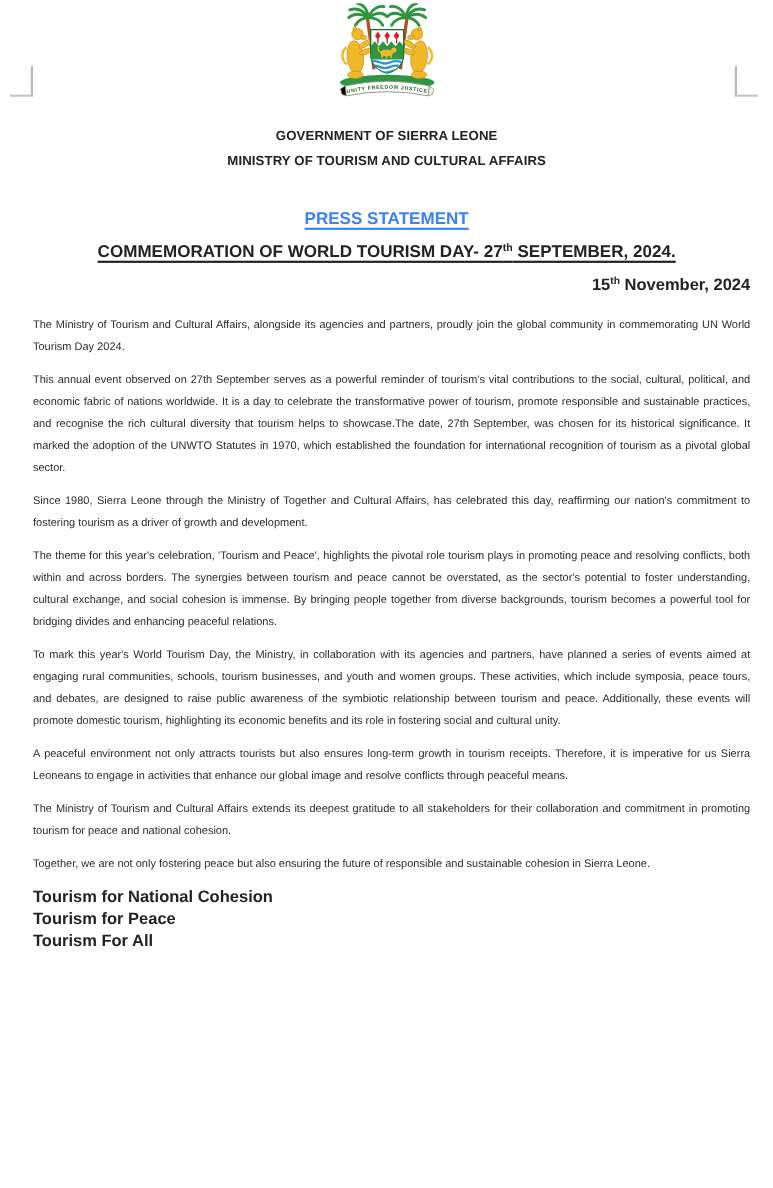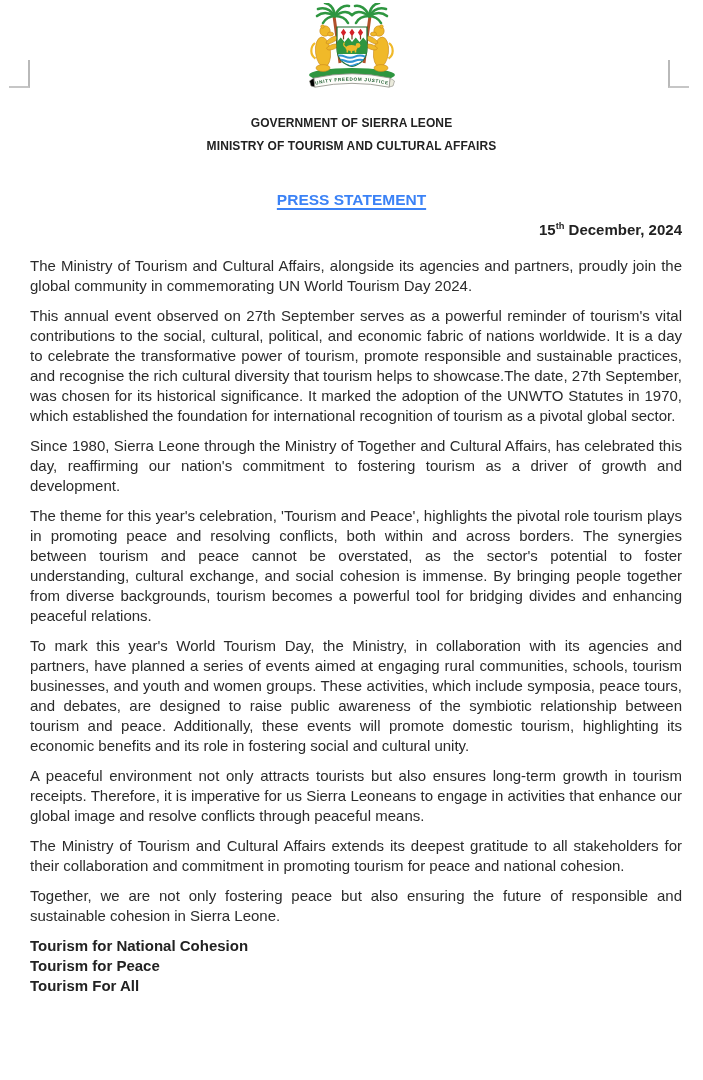--- a/index.html
+++ b/index.html
@@ -42,21 +42,21 @@
   sup { font-size: 62%; vertical-align: super; line-height: 0; }
 
   .dateline {
     text-align: right; padding-right: 21px; margin-top: 11px;
     font-weight: bold; font-size: 15px; line-height: 20px; color: #222;
   }
 
   .body-text { margin: 16px 21px 0 30px; }
   .body-text p {
     margin: 0 0 10px 0;
-    font-size: 15px; line-height: 20px;
+    font-size: 10px; line-height: 20px;
     text-align: justify; text-justify: inter-word;
     color: #2b2b2b;
   }
 
   .footer-slogans { margin: 0 21px 0 30px; font-weight: bold; font-size: 15px; line-height: 20px; color: #222; }
   .footer-slogans div { margin: 0; }
 </style>
 </head>
 <body>
 
@@ -142,23 +142,26 @@
 
   <div class="org-lines">
     <div>GOVERNMENT OF SIERRA LEONE</div>
     <div>MINISTRY OF TOURISM AND CULTURAL AFFAIRS</div>
   </div>
 
   <div class="press-statement">
     <span class="underlined">PRESS STATEMENT</span>
   </div>
 
+  <div class="commemoration">
+    <span class="underlined"><span>COMMEMORATION OF WORLD TOURISM DAY- 27</span><sup>th</sup><span> SEPTEMBER, 2024.</span></span>
+  </div>
 
   <div class="dateline">
-    <span>15</span><sup>th</sup><span> December, 2024</span>
+    <span>15</span><sup>th</sup><span> November, 2024</span>
   </div>
 
   <div class="body-text">
     <p>The Ministry of Tourism and Cultural Affairs, alongside its agencies and partners, proudly join the global community in commemorating UN World Tourism Day 2024.</p>
     <p>This annual event observed on 27th September serves as a powerful reminder of tourism's vital contributions to the social, cultural, political, and economic fabric of nations worldwide. It is a day to celebrate the transformative power of tourism, promote responsible and sustainable practices, and recognise the rich cultural diversity that tourism helps to showcase.The date, 27th September, was chosen for its historical significance. It marked the adoption of the UNWTO Statutes in 1970, which established the foundation for international recognition of tourism as a pivotal global sector.</p>
     <p>Since 1980, Sierra Leone through the Ministry of Together and Cultural Affairs, has celebrated this day, reaffirming our nation's commitment to fostering tourism as a driver of growth and development.</p>
     <p>The theme for this year's celebration, 'Tourism and Peace', highlights the pivotal role tourism plays in promoting peace and resolving conflicts, both within and across borders. The synergies between tourism and peace cannot be overstated, as the sector's potential to foster understanding, cultural exchange, and social cohesion is immense. By bringing people together from diverse backgrounds, tourism becomes a powerful tool for bridging divides and enhancing peaceful relations.</p>
     <p>To mark this year's World Tourism Day, the Ministry, in collaboration with its agencies and partners, have planned a series of events aimed at engaging rural communities, schools, tourism businesses, and youth and women groups. These activities, which include symposia, peace tours, and debates, are designed to raise public awareness of the symbiotic relationship between tourism and peace. Additionally, these events will promote domestic tourism, highlighting its economic benefits and its role in fostering social and cultural unity.</p>
     <p>A peaceful environment not only attracts tourists but also ensures long-term growth in tourism receipts. Therefore, it is imperative for us Sierra Leoneans to engage in activities that enhance our global image and resolve conflicts through peaceful means.</p>
     <p>The Ministry of Tourism and Cultural Affairs extends its deepest gratitude to all stakeholders for their collaboration and commitment in promoting tourism for peace and national cohesion.</p>

